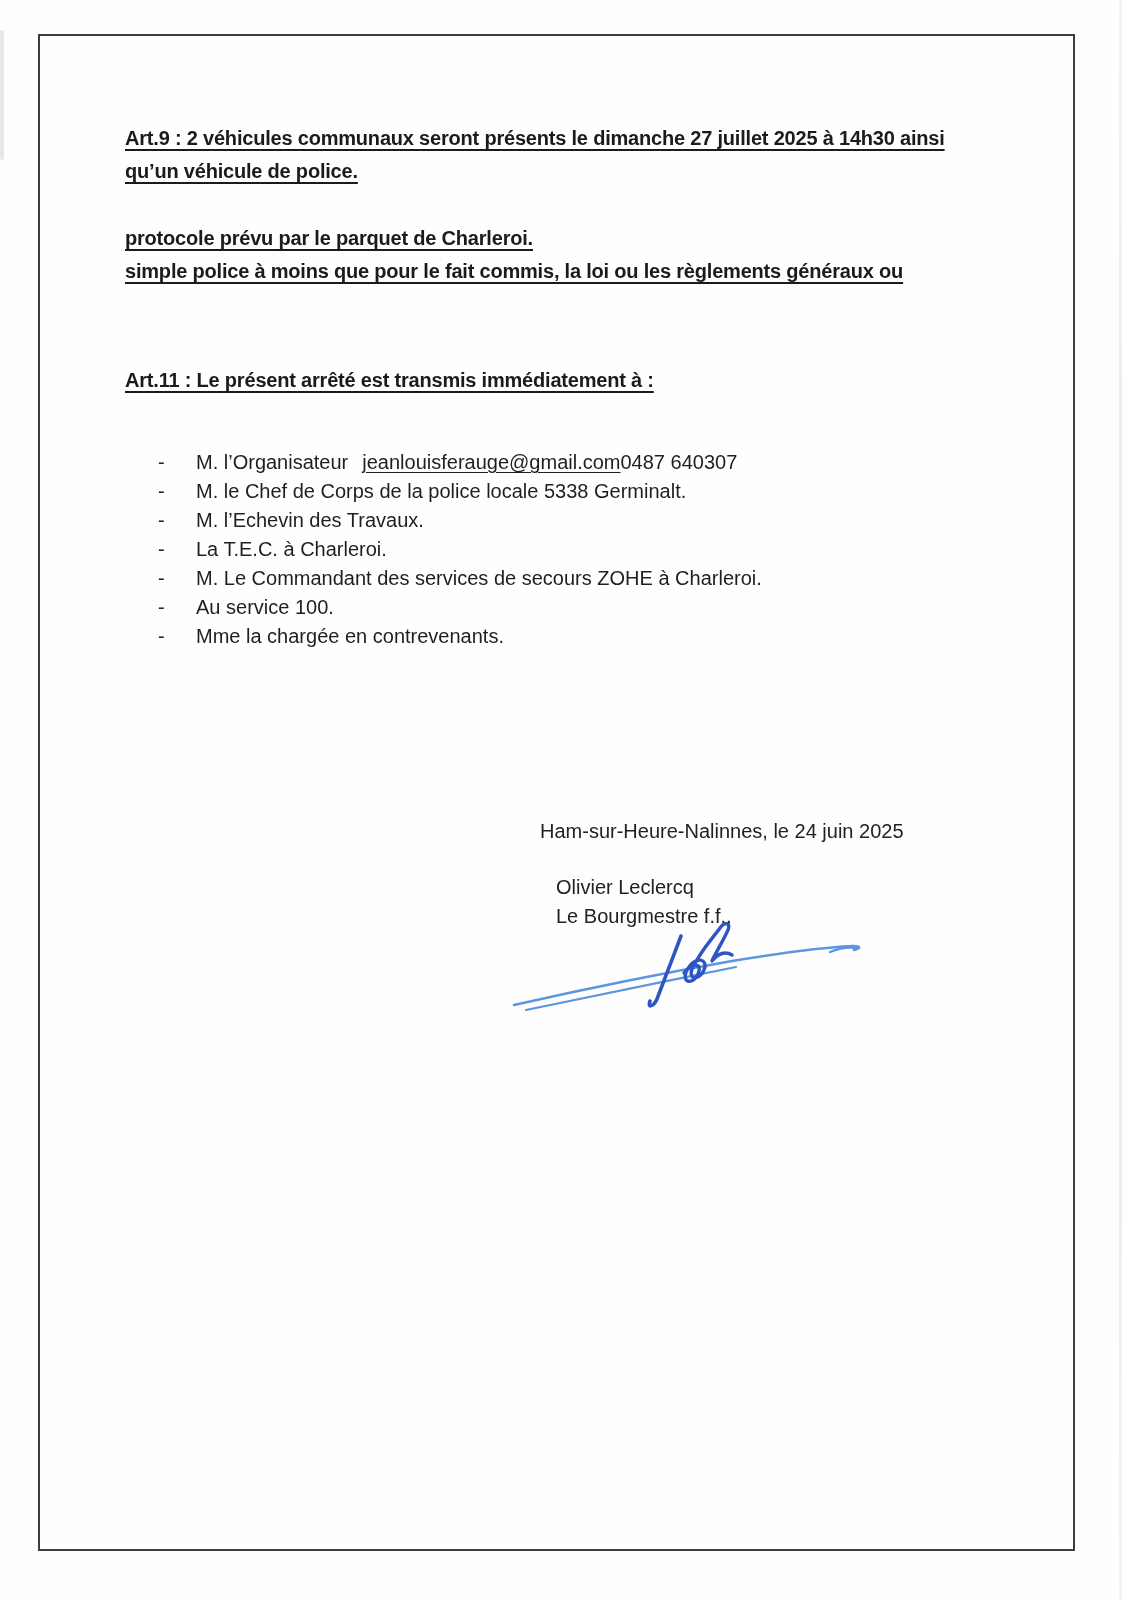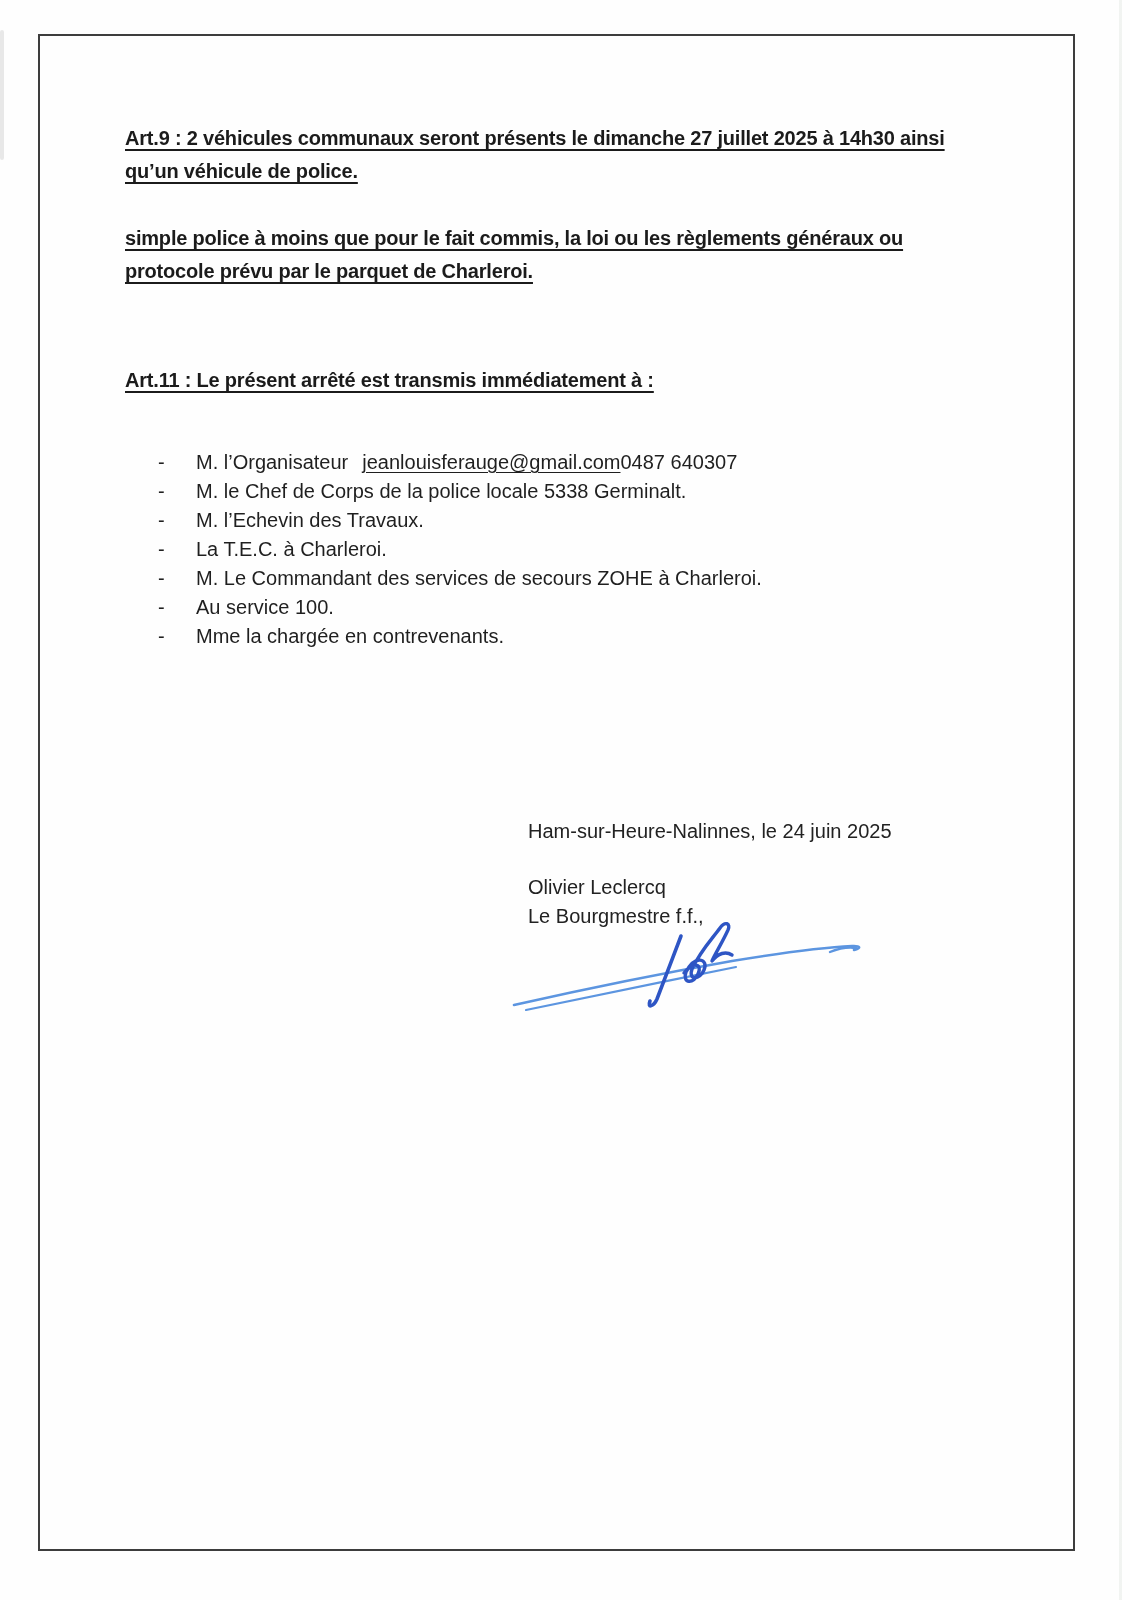--- a/index.html
+++ b/index.html
@@ -70,27 +70,27 @@
   .email {
     margin-left: 14px;
     text-decoration: underline;
     text-decoration-thickness: 1.2px;
     text-underline-offset: 3px;
   }
   .phone { }
 
   .sig-block {
     position: absolute;
-    left: 528px; top: 817px;
+    left: 540px; top: 817px;
     font-size: 20px;
     line-height: 29px;
     color: #222;
   }
   .sig-block .place-date { margin-bottom: 27px; white-space: nowrap; }
-  .sig-block .name, .sig-block .title { white-space: nowrap; }
+  .sig-block .name, .sig-block .title { white-space: nowrap; margin-left: 16px; }
 
   .signature-svg {
     position: absolute;
     left: 500px; top: 913px;
     width: 380px; height: 108px;
   }
 </style>
 </head>
 <body>
 
@@ -99,22 +99,22 @@
   <div class="frame"></div>
   <div class="scan-edge-right"></div>
   <div class="scan-edge-left"></div>
 
   <div class="para" id="art9">
     <div class="line">Art.9 : 2 véhicules communaux seront présents le dimanche 27 juillet 2025 à 14h30 ainsi</div>
     <div class="line">qu’un véhicule de police.</div>
   </div>
 
   <div class="para" id="art10">
+    <div class="line">protocole prévu par le parquet de Charleroi.</div>
     <div class="line">simple police à moins que pour le fait commis, la loi ou les règlements généraux ou</div>
-    <div class="line">protocole prévu par le parquet de Charleroi.</div>
   </div>
 
   <div class="para" id="art11">
     <div class="line">Art.11 : Le présent arrêté est transmis immédiatement à :</div>
   </div>
 
   <ul class="recipients">
     <li>
       <span class="dash">-</span>
       <span>M. l’Organisateur</span>

